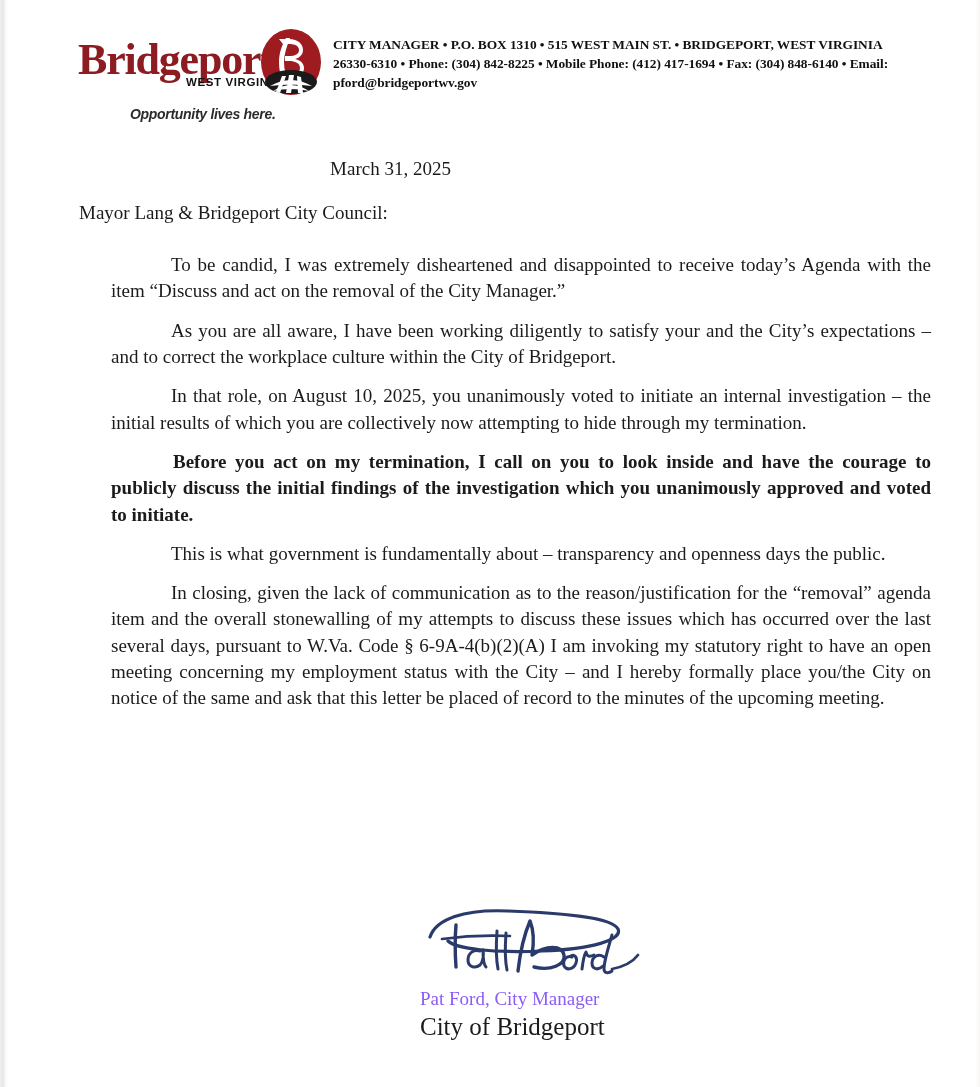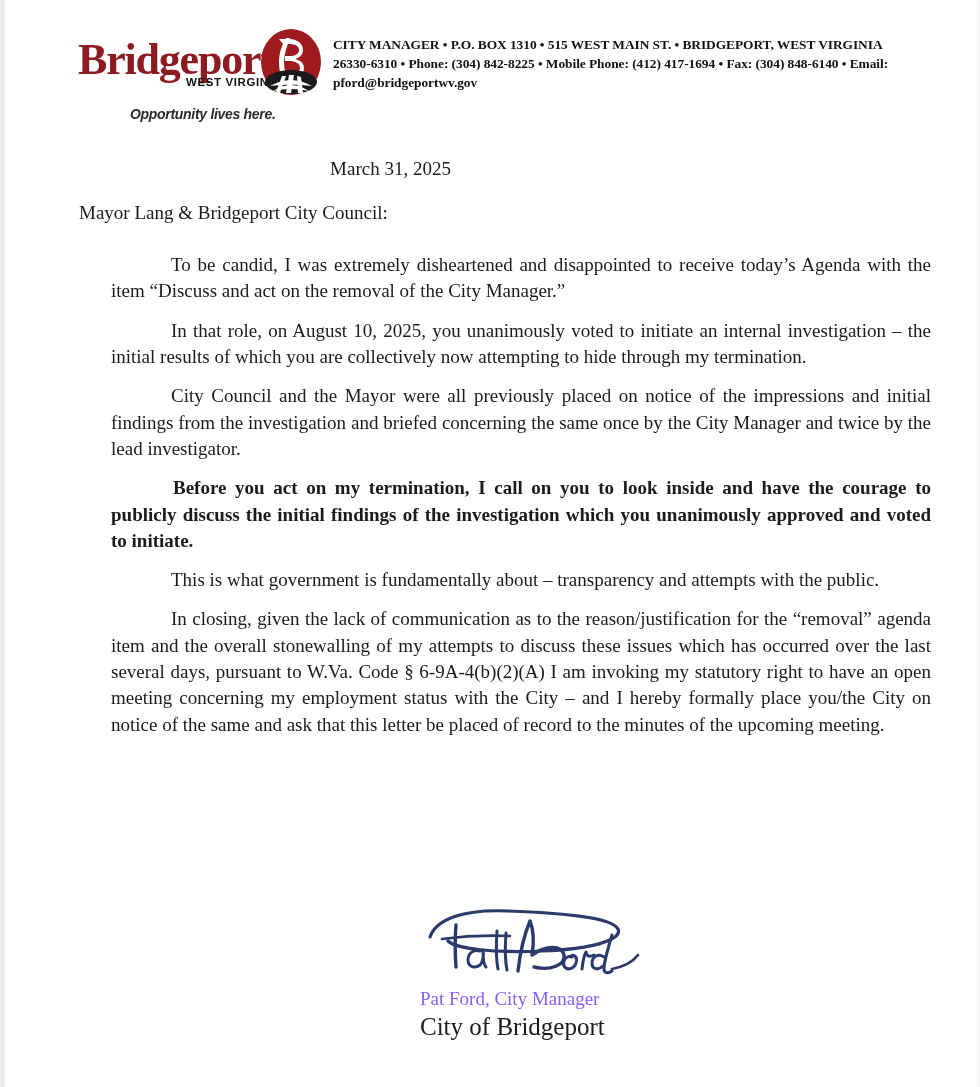--- a/index.html
+++ b/index.html
@@ -199,24 +199,24 @@
       <span>(304) 848-6140 • Email: pford@bridgeportwv.gov</span>
     </div>
   </div>
 
   <div class="date-line">March 31, 2025</div>
 
   <div class="salutation">Mayor Lang &amp; Bridgeport City Council:</div>
 
   <div class="letter-body">
     <p>To be candid, I was extremely disheartened and disappointed to receive today’s Agenda with the item “Discuss and act on the removal of the City Manager.”</p>
+    <p>As you are all aware, I have been working diligently to satisfy your and the City’s expectations – and to correct the workplace culture within the City of Bridgeport.</p>
     <p>In that role, on August 10, 2025, you unanimously voted to initiate an internal investigation – the initial results of which you are collectively now attempting to hide through my termination.</p>
-    <p>City Council and the Mayor were all previously placed on notice of the impressions and initial findings from the investigation and briefed concerning the same once by the City Manager and twice by the lead investigator.</p>
     <p class="no-indent-tight">Before you act on my termination, I call on you to look inside and have the courage to publicly discuss the initial findings of the investigation which you unanimously approved and voted to initiate.</p>
-    <p>This is what government is fundamentally about – transparency and attempts with the public.</p>
+    <p>This is what government is fundamentally about – transparency and openness days the public.</p>
     <p>In closing, given the lack of communication as to the reason/justification for the “removal” agenda item and the overall stonewalling of my attempts to discuss these issues which has occurred over the last several days, pursuant to W.Va. Code § 6-9A-4(b)(2)(A) I am invoking my statutory right to have an open meeting concerning my employment status with the City – and I hereby formally place you/the City on notice of the same and ask that this letter be placed of record to the minutes of the upcoming meeting.</p>
   </div>
 
   <div class="signature-area">
 
     <svg class="signature-ink" viewBox="0 0 250 80">
       <g fill="none" stroke="#2a3a6b" stroke-linecap="round" stroke-linejoin="round">
 
         <path d="M8 32 C14 14 42 4 86 6 C140 8 190 12 196 24 C201 35 170 44 120 46
                  C72 48 34 44 26 36" stroke-width="3.2"></path>

